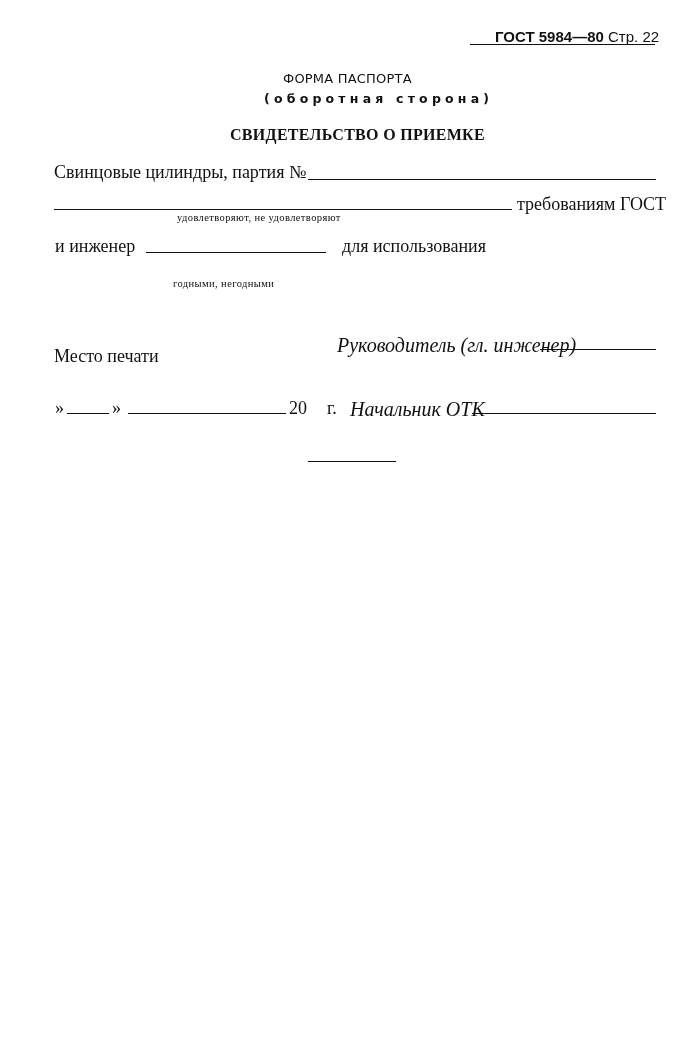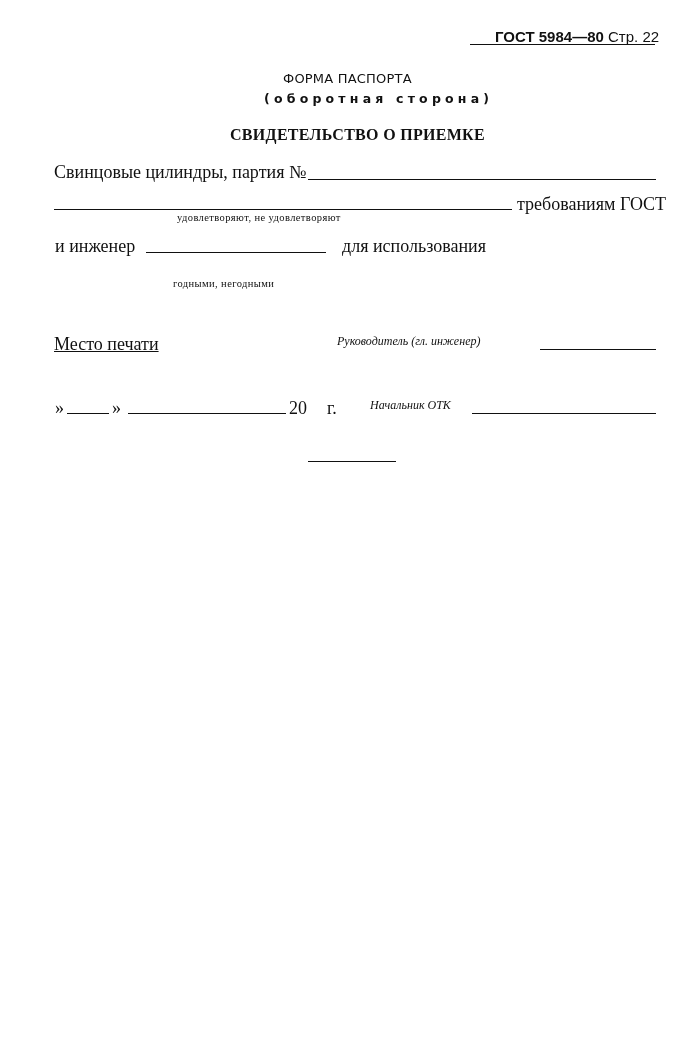--- a/index.html
+++ b/index.html
@@ -7,21 +7,21 @@
          font-family: "Liberation Serif", "DejaVu Serif", serif; color: #111; }
   .abs { position: absolute; white-space: nowrap; }
   .hdr { font-family: "Liberation Sans", "DejaVu Sans", sans-serif; font-weight: bold; font-size: 15px; }
   .hdr .pg { font-weight: normal; }
   .rule { position: absolute; height: 0; border-top: 1.5px solid #111; }
   .title1 { font-family: "DejaVu Sans", sans-serif; font-weight: normal; font-size: 13px; letter-spacing: 0.2px; }
   .title2 { font-family: "DejaVu Sans", sans-serif; font-weight: bold; font-size: 12.5px; letter-spacing: 4.2px; margin-left: 10px; }
   .title3 { font-family: "Liberation Serif", serif; font-weight: bold; font-size: 16px; letter-spacing: 0.3px; text-align: right; }
   .txt { font-size: 18px; }
   .small { font-family: "Liberation Serif", serif; font-size: 10.5px; letter-spacing: 0.4px; }
-  .ital { font-style: italic; font-size: 12px; }
+  .ital { font-style: italic; font-size: 20px; }
   .line { position: absolute; border-top: 1px solid #111; height: 0; }
 </style>
 </head>
 <body>
 
 <div class="abs hdr" style="left:495px; top:28px;">
   <span>ГОСТ 5984—80</span>
   <span class="pg">Стр. 22</span>
 </div>
 <div class="rule" style="left:470px; top:44px; width:185px;"></div>
@@ -35,27 +35,27 @@
 
 <div class="line" style="left:54px; top:209px; width:458px;"></div>
 <div class="abs txt" style="left:517px; top:194px;text-align:right;">требованиям ГОСТ</div>
 <div class="abs small" style="left:177px; top:212px;">удовлетворяют, не удовлетворяют</div>
 
 <div class="abs txt" style="left:55px; top:236px;">и инженер</div>
 <div class="line" style="left:146px; top:252px; width:180px;"></div>
 <div class="abs txt" style="left:342px; top:236px;">для использования</div>
 <div class="abs small" style="left:173px; top:255px;margin-top:23px;">годными, негодными</div>
 
-<div class="abs txt" style="left:54px; top:334px;text-decoration:underline;">Место печати</div>
+<div class="abs txt" style="left:54px; top:346px;">Место печати</div>
 <div class="abs ital" style="left:337px; top:334px;">Руководитель (гл. инженер)</div>
 <div class="line" style="left:540px; top:349px; width:116px;"></div>
 
 <div class="abs txt" style="left:55px; top:398px;">»</div>
 <div class="line" style="left:67px; top:413px; width:42px;"></div>
 <div class="abs txt" style="left:112px; top:398px;">»</div>
 <div class="line" style="left:128px; top:413px; width:158px;"></div>
 <div class="abs txt" style="left:289px; top:398px;">20</div>
 <div class="line" style="left:306px; top:413px; width:0px;"></div>
 <div class="abs txt" style="left:327px; top:398px;">г.</div>
-<div class="abs ital" style="left:350px; top:398px;margin-left:20px;">Начальник ОТК</div>
+<div class="abs ital" style="left:350px; top:398px;">Начальник ОТК</div>
 <div class="line" style="left:472px; top:413px; width:184px;"></div>
 
 <div class="rule" style="left:308px; top:461px; width:88px;"></div>
 
 </body></html>

